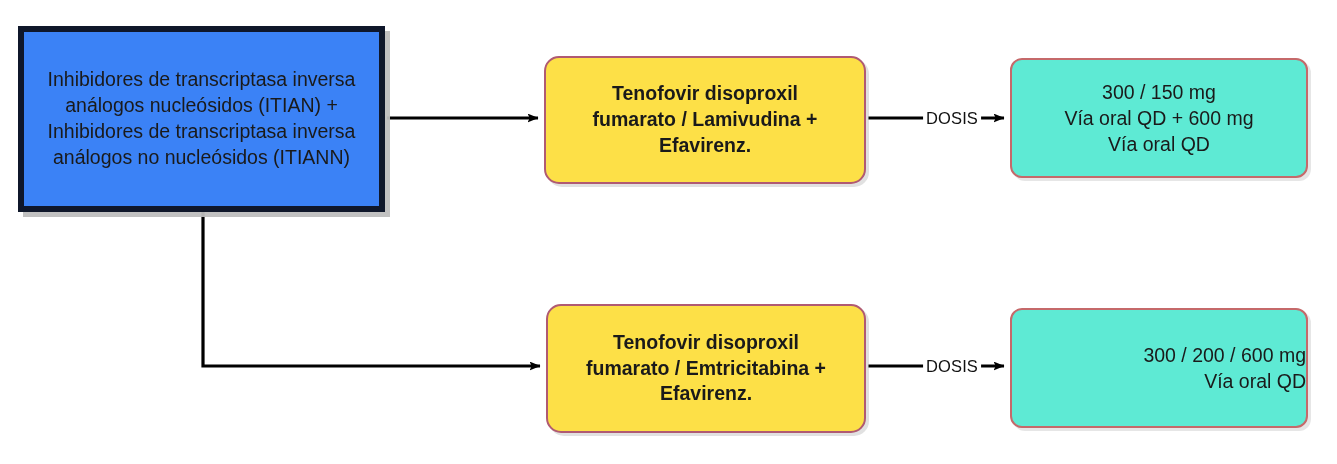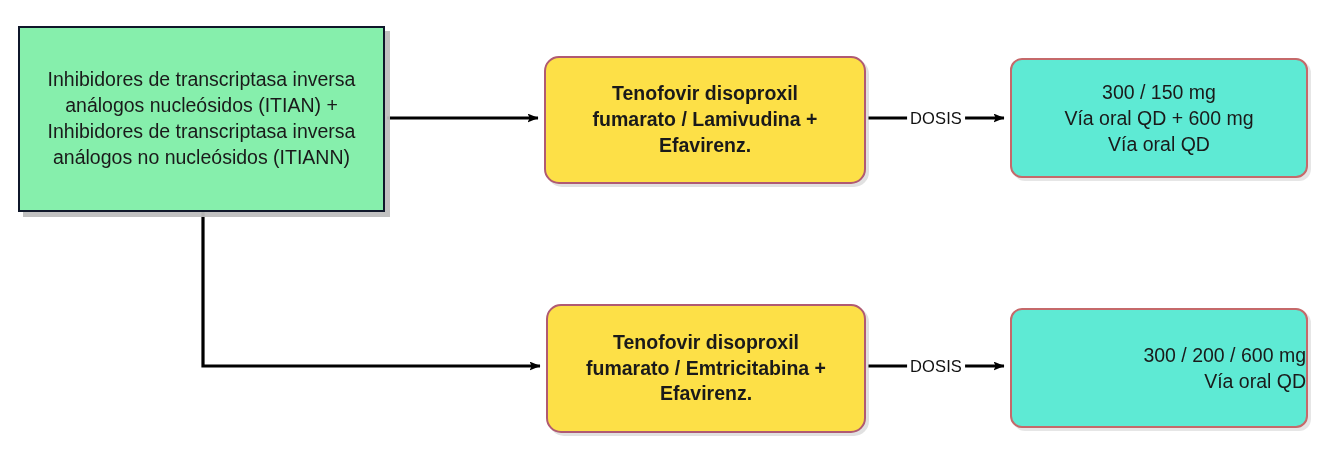--- a/index.html
+++ b/index.html
@@ -31,22 +31,22 @@
     color: #1a1a1a;
   }
   .node .node-text {
     display: block;
     width: 100%;
     white-space: pre-line;
   }
 
   
   .node-class {
-    background: #86efac;
-    border: 2px solid #0f172a;
+    background: #3b82f6;
+    border: 6px solid #0f172a;
     border-radius: 0;
     box-shadow: 5px 5px 0 0 rgba(190,190,190,0.95);
     font-size: 19.5px;
     line-height: 1.33;
     font-weight: 400;
   }
 
   
   .node-drug {
     background: #fde047;
@@ -84,20 +84,21 @@
     position: absolute;
     font-size: 16.5px;
     font-weight: 400;
     color: #111111;
     background: #ffffff;
     padding: 0 3px;
     line-height: 1;
     letter-spacing: 0.1px;
     white-space: nowrap;
     transform: translate(-50%, -50%);
+    margin-left: 16px;
   }
 </style>
 </head>
 <body>
 
 <div id="canvas">
 
   <svg id="edges" viewBox="0 0 1337 464" width="1337" height="464" xmlns="http://www.w3.org/2000/svg">
     <defs>
       <marker id="arrowhead" markerWidth="11" markerHeight="9" refX="10.5" refY="4.5" orient="auto" markerUnits="userSpaceOnUse">

